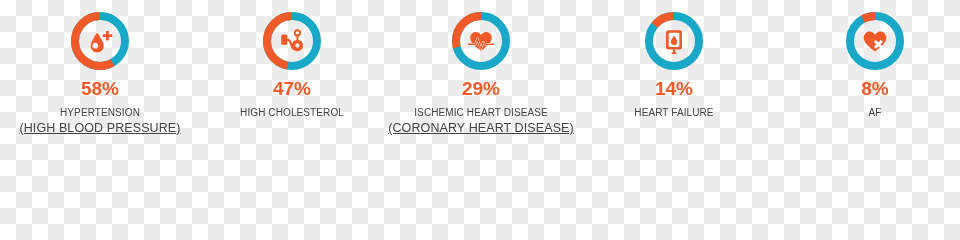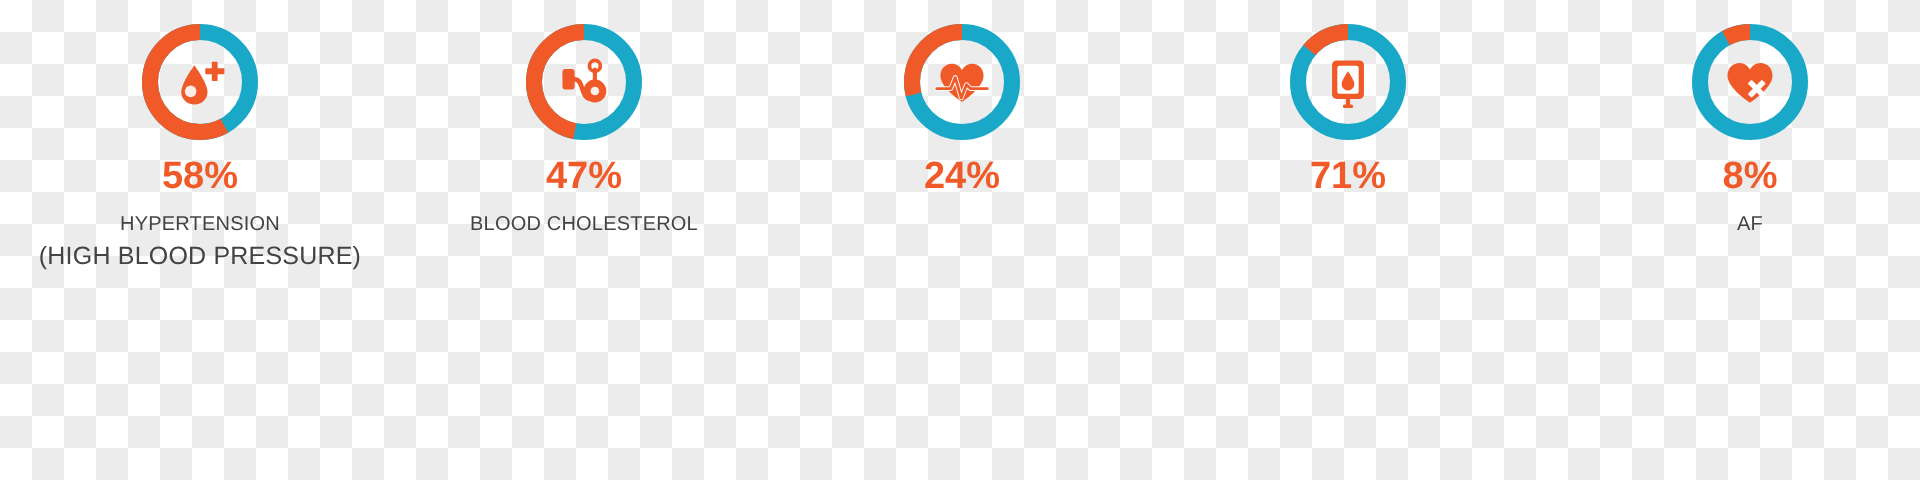--- a/index.html
+++ b/index.html
@@ -86,20 +86,21 @@
     font-size: 10px;
     color: #434343;
     white-space: nowrap;
     letter-spacing: 0.1px;
   }
   .label-sub {
     font-size: 12.5px;
     color: #434343;
     white-space: nowrap;
     letter-spacing: 0.1px;
+    text-decoration: underline;
   }
   .label-sub:empty { display: none; }
 
   
   #item-0 { left:  9px; width: 182px; text-align: center; }
   #item-1 { left: 199px; width: 186px; justify-content: flex-end; }
   #item-2 { left: 381px; width: 200px; }
   #item-3 { left: 587px; width: 174px; }
   #item-4 { left: 790px; width: 170px; }
 </style>
@@ -142,61 +143,67 @@
           <path d="M11 14.5 C16 14.5 14 24 19 25" fill="none" stroke="#f05a28" stroke-width="2.4" stroke-linecap="round"></path>
           <circle cx="21.8" cy="20.8" r="6.1" fill="#f05a28"></circle>
           <circle cx="21.8" cy="20.8" r="2.3" fill="#fdfdfd" opacity="0.92"></circle>
           <rect x="20.7" y="8.3" width="2.2" height="8.4" rx="1" fill="#f05a28"></rect>
           <circle cx="21.8" cy="7.4" r="2.9" fill="none" stroke="#f05a28" stroke-width="2"></circle>
         </svg>
       </div>
     </div>
     <div class="pct">47%</div>
     <div class="label-block">
-      <div class="label-main">BLOOD CHOLESTEROL</div>
+      <div class="label-main">HIGH CHOLESTEROL</div>
 
     </div>
   </div>
 
   <div class="stat-item" id="item-2">
     <div class="donut-wrap">
       <svg viewBox="0 0 62 62">
         <circle cx="31" cy="31" r="25" fill="none" stroke="#1aa8c8" stroke-width="8"></circle>
         <circle class="arc" cx="31" cy="31" r="25" fill="none" stroke="#f05a28" stroke-width="8" transform="rotate(-90 31 31) scale(1,-1) translate(0,-62)" stroke-dasharray="45.553093477052 111.52653920243766" stroke-dashoffset="0"></circle>
       </svg>
       <div class="donut-icon">
         <svg viewBox="0 0 32 32">
           <path d="M16 26.5 C16 26.5 4.5 19.3 4.5 12.6 C4.5 8.9 7.3 6.3 10.6 6.3 C13 6.3 14.9 7.7 16 9.6 C17.1 7.7 19 6.3 21.4 6.3 C24.7 6.3 27.5 8.9 27.5 12.6 C27.5 19.3 16 26.5 16 26.5 Z" fill="#f05a28"></path>
           <path d="M2.5 19.5 H10 L12.4 13.6 L15.6 24.5 L18.4 17.4 L20.4 19.5 H29.5" fill="none" stroke="#fdfdfd" stroke-width="2.5" stroke-linejoin="round" stroke-linecap="round"></path>
           <path d="M2.5 19.5 H10 L12.4 13.6 L15.6 24.5 L18.4 17.4 L20.4 19.5 H29.5" fill="none" stroke="#f05a28" stroke-width="1.5" stroke-linejoin="round" stroke-linecap="round"></path>
         </svg>
       </div>
     </div>
-    <div class="pct">24%</div>
-    <div class="label-block">
+    <div class="pct">29%</div>
+    <div class="label-block">
+      <div class="label-main">ISCHEMIC HEART DISEASE</div>
+      <div class="label-sub">(CORONARY HEART DISEASE)</div>
     </div>
   </div>
 
   <div class="stat-item" id="item-3">
     <div class="donut-wrap">
       <svg viewBox="0 0 62 62">
         <circle cx="31" cy="31" r="25" fill="none" stroke="#1aa8c8" stroke-width="8"></circle>
         <circle class="arc" cx="31" cy="31" r="25" fill="none" stroke="#f05a28" stroke-width="8" transform="rotate(-90 31 31) scale(1,-1) translate(0,-62)" stroke-dasharray="21.991148575128555 135.0884841043611" stroke-dashoffset="0"></circle>
       </svg>
       <div class="donut-icon">
         <svg viewBox="0 0 32 32">
           <rect x="7.5" y="4.5" width="17" height="20.5" rx="2.4" fill="#f05a28"></rect>
           <rect x="10.3" y="7.3" width="11.4" height="15" rx="1.4" fill="#fdfdfd"></rect>
           <path d="M16 10.2 C16 10.2 12.6 14.9 12.6 17.1 C12.6 19.1 14.1 20.5 16 20.5 C17.9 20.5 19.4 19.1 19.4 17.1 C19.4 14.9 16 10.2 16 10.2 Z" fill="#f05a28"></path>
           <rect x="14.9" y="25" width="2.2" height="3.6" fill="#f05a28"></rect>
           <rect x="13.3" y="28" width="5.4" height="1.8" rx="0.8" fill="#f05a28"></rect>
         </svg>
       </div>
     </div>
-    <div class="pct">71%</div>
+    <div class="pct">14%</div>
+    <div class="label-block">
+      <div class="label-main">HEART FAILURE</div>
+
+    </div>
   </div>
 
   <div class="stat-item" id="item-4">
     <div class="donut-wrap">
       <svg viewBox="0 0 62 62">
         <circle cx="31" cy="31" r="25" fill="none" stroke="#1aa8c8" stroke-width="8"></circle>
         <circle class="arc" cx="31" cy="31" r="25" fill="none" stroke="#f05a28" stroke-width="8" transform="rotate(-90 31 31) scale(1,-1) translate(0,-62)" stroke-dasharray="12.566370614359172 144.5132620651305" stroke-dashoffset="0"></circle>
       </svg>
       <div class="donut-icon">
         <svg viewBox="0 0 32 32">

